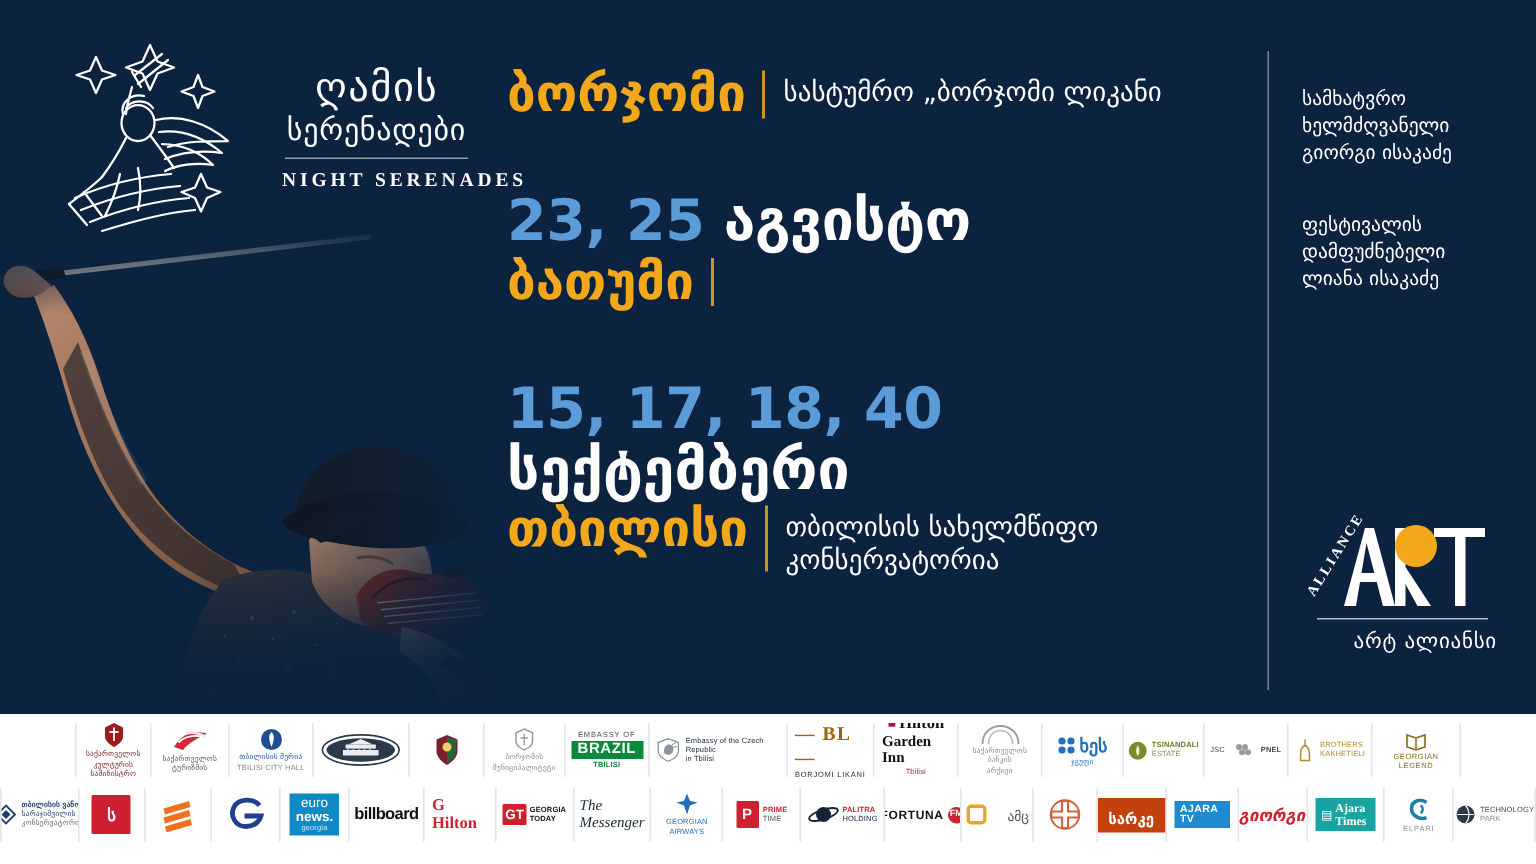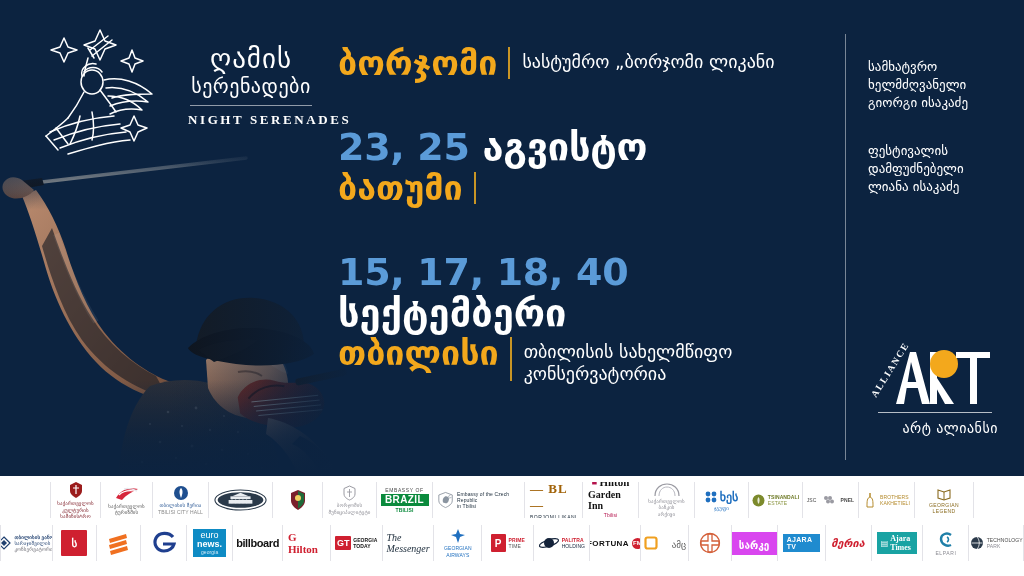--- a/index.html
+++ b/index.html
@@ -680,33 +680,33 @@
       </div>
 
       <div class="sp-cell" style="width:44px">
         <svg width="22" height="22" viewBox="0 0 22 22" aria-hidden="true">
           <circle cx="11" cy="11" r="9.5" fill="none" stroke="#d4603a" stroke-width="1.3"></circle>
           <path d="M9 2 L13 2 L13 9 L20 9 L20 13 L13 13 L13 20 L9 20 L9 13 L2 13 L2 9 L9 9 Z" fill="none" stroke="#d4603a" stroke-width="1.3"></path>
         </svg>
       </div>
 
       <div class="sp-cell" style="width:48px">
-        <div style="background:#d946ef;padding:2px 20px">
+        <div style="background:#c2410c;padding:2px 20px">
           <span style="font-family:'DejaVu Sans',sans-serif;color:#fff;font-weight:700;font-size:10px">სარკე</span>
         </div>
       </div>
 
       <div class="sp-cell" style="width:50px">
         <div style="background:#1f8bcf;padding:2px 4px;display:flex;align-items:center;gap:2px">
           <span style="font-family:'Liberation Sans',sans-serif;color:#fff;font-weight:700;font-size:7px;letter-spacing:.3px">AJARA TV</span>
         </div>
       </div>
 
       <div class="sp-cell" style="width:48px">
-        <div style="font-family:'DejaVu Sans',sans-serif;font-size:11px;font-weight:700;color:#cf2030;font-style:italic">მერია</div>
+        <div style="font-family:'DejaVu Sans',sans-serif;font-size:11px;font-weight:700;color:#cf2030;font-style:italic">გიორგი</div>
       </div>
 
       <div class="sp-cell" style="width:54px">
         <div style="background:#19a3a3;padding:2px 4px;display:flex;align-items:center;gap:2px">
           <span style="color:#fff;font-size:8px">▤</span>
           <span style="font-family:'Liberation Serif',serif;color:#fff;font-weight:700;font-size:8px">Ajara Times</span>
         </div>
       </div>
 
       <div class="sp-cell" style="width:48px">

